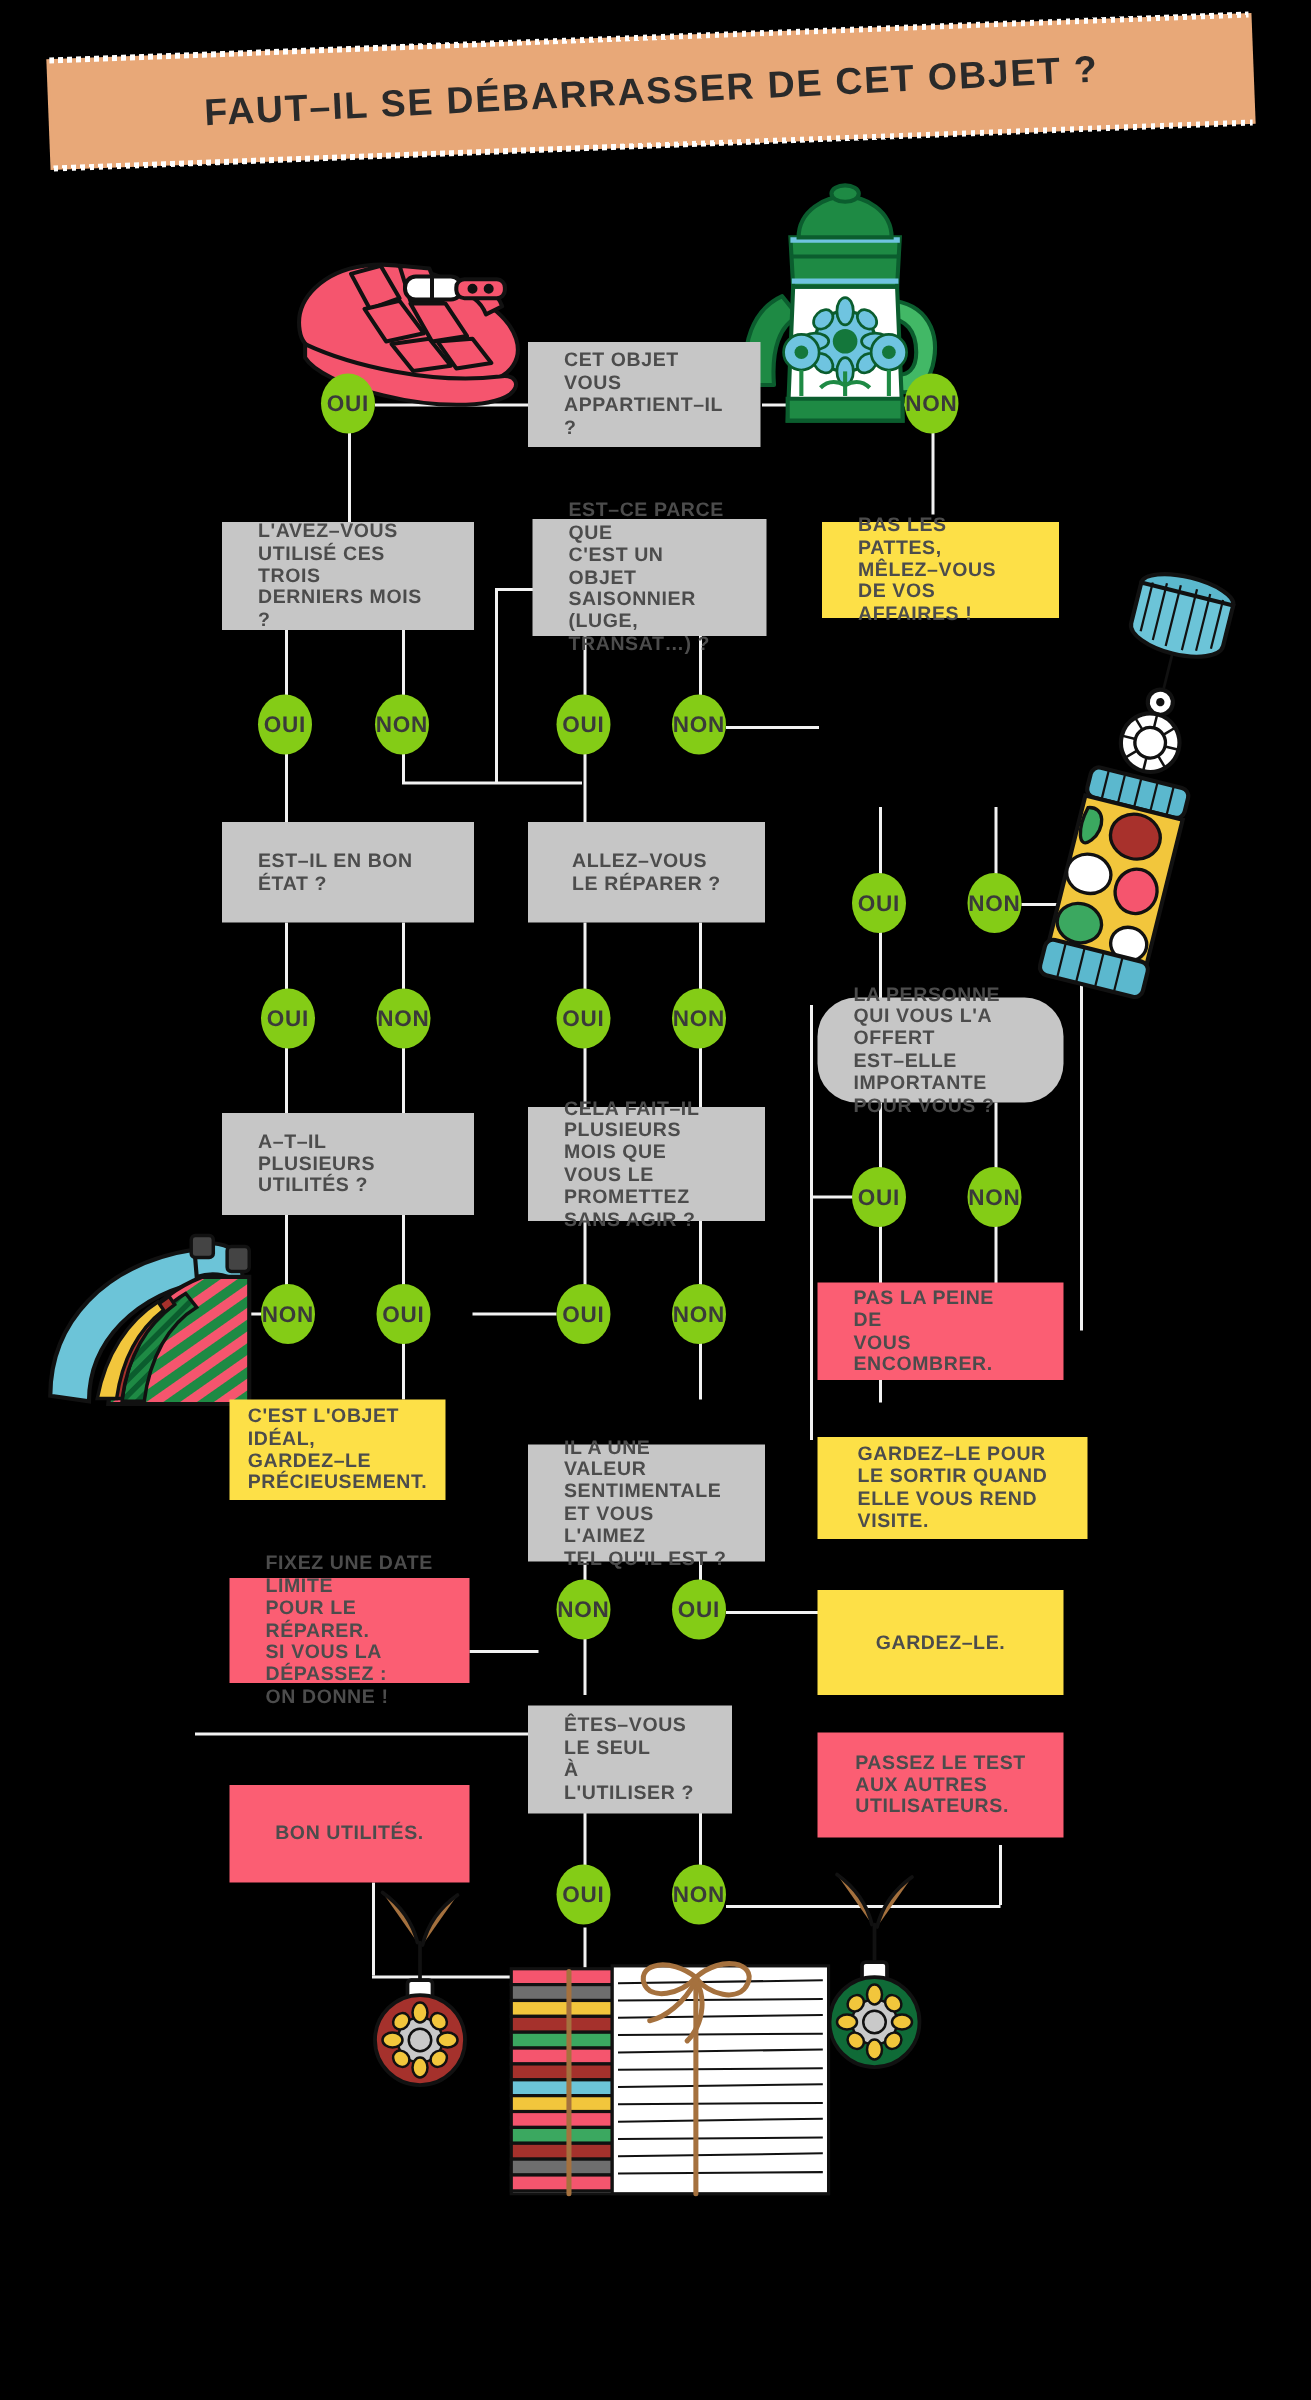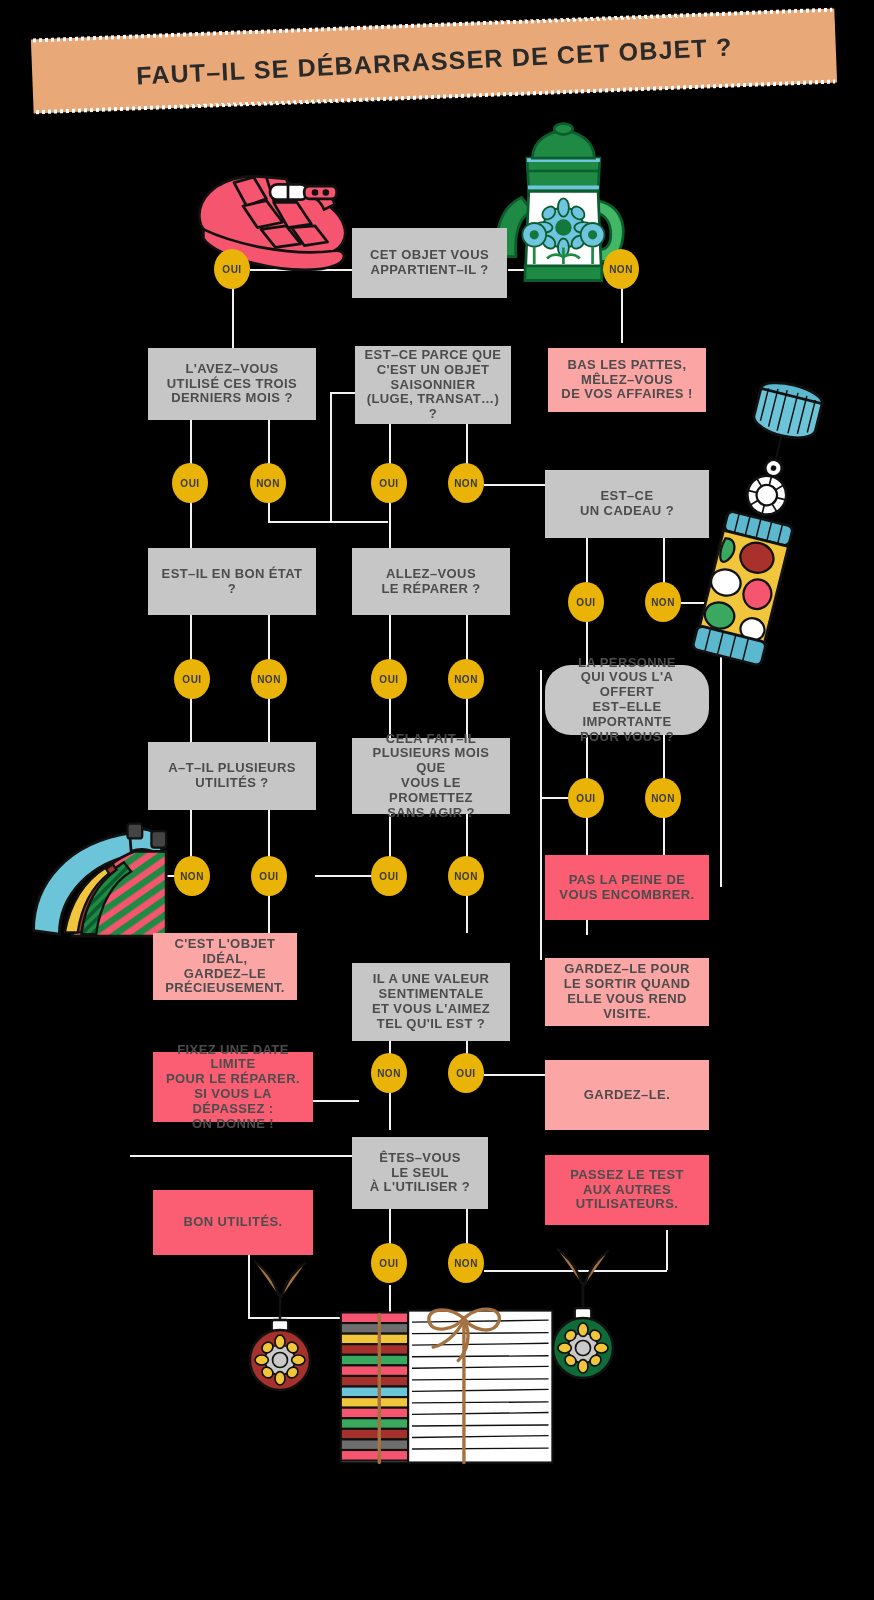--- a/index.html
+++ b/index.html
@@ -27,33 +27,33 @@
   .ribbon-edge.t{top:-3px;}
   .ribbon-edge.b{bottom:-3px;}
   .ribbon-text{
     font-size:25px;font-weight:bold;color:#2A2A2A;letter-spacing:1.2px;
     white-space:nowrap;transform:rotate(-0.6deg);
   }
 
   
   .box{
     position:absolute;display:flex;align-items:center;justify-content:center;
-    text-align:center;line-height:1.14;font-weight:bold;letter-spacing:.4px;
-    color:#4C4C4C;font-size:13px;padding:4px 8px;box-sizing:border-box;
+    line-height:1.14;font-weight:bold;letter-spacing:.4px;
+    color:#4C4C4C;font-size:13px;padding:4px 24px;box-sizing:border-box;
     z-index:6;
   }
   .box.q{background:#C6C6C6;}
-  .box.good{background:#fca5a5;}
+  .box.good{background:#fde047;}
   .box.bad{background:#FB5E73;}
 
   
   .pill{
     position:absolute;width:36px;height:40px;border-radius:50%;
-    background:#eab308;display:flex;align-items:center;justify-content:center;
-    font-size:10px;font-weight:bold;color:#3A3A3A;letter-spacing:.5px;z-index:8;
+    background:#84cc16;display:flex;align-items:center;justify-content:center;
+    font-size:15px;font-weight:bold;color:#3A3A3A;letter-spacing:.5px;z-index:8;
   }
 
   
   .ln{position:absolute;background:#F2F2F2;z-index:2;}
   .lnv{width:1.5px;}
   .lnh{height:1.5px;}
 
   svg.art{position:absolute;overflow:visible;z-index:5;}
 </style>
 </head>
@@ -366,35 +366,34 @@
     <div class="ribbon-edge b"></div>
     <div class="ribbon-text">FAUT–IL SE DÉBARRASSER DE CET OBJET ?</div>
   </div>
 
   <div class="box q" style="left:352px;top:228px;width:155px;height:70px;">CET OBJET VOUS<br>APPARTIENT–IL ?</div>
 
   <div class="box q" style="left:148px;top:348px;width:168px;height:72px;">L'AVEZ–VOUS<br>UTILISÉ CES TROIS<br>DERNIERS MOIS ?</div>
   <div class="box q" style="left:355px;top:346px;width:156px;height:78px;">EST–CE PARCE QUE<br>C'EST UN OBJET<br>SAISONNIER<br>(LUGE, TRANSAT…) ?</div>
   <div class="box good" style="left:548px;top:348px;width:158px;height:64px;">BAS LES PATTES,<br>MÊLEZ–VOUS<br>DE VOS AFFAIRES !</div>
 
-  <div class="box q" style="left:545px;top:470px;width:164px;height:68px;">EST–CE<br>UN CADEAU ?</div>
 
   <div class="box q" style="left:148px;top:548px;width:168px;height:67px;">EST–IL EN BON ÉTAT ?</div>
   <div class="box q" style="left:352px;top:548px;width:158px;height:67px;">ALLEZ–VOUS<br>LE RÉPARER ?</div>
 
   <div class="box q" style="left:545px;top:665px;width:164px;height:70px;border-radius:26px;">LA PERSONNE<br>QUI VOUS L'A OFFERT<br>EST–ELLE IMPORTANTE<br>POUR VOUS ?</div>
 
   <div class="box q" style="left:148px;top:742px;width:168px;height:68px;">A–T–IL PLUSIEURS<br>UTILITÉS ?</div>
   <div class="box q" style="left:352px;top:738px;width:158px;height:76px;">CELA FAIT–IL<br>PLUSIEURS MOIS QUE<br>VOUS LE PROMETTEZ<br>SANS AGIR ?</div>
 
   <div class="box bad" style="left:545px;top:855px;width:164px;height:65px;">PAS LA PEINE DE<br>VOUS ENCOMBRER.</div>
 
   <div class="box good" style="left:153px;top:933px;width:144px;height:67px;">C'EST L'OBJET IDÉAL,<br>GARDEZ–LE<br>PRÉCIEUSEMENT.</div>
   <div class="box q" style="left:352px;top:963px;width:158px;height:78px;">IL A UNE VALEUR<br>SENTIMENTALE<br>ET VOUS L'AIMEZ<br>TEL QU'IL EST ?</div>
-  <div class="box good" style="left:545px;top:958px;width:164px;height:68px;">GARDEZ–LE POUR<br>LE SORTIR QUAND<br>ELLE VOUS REND<br>VISITE.</div>
+  <div class="box good" style="left:545px;top:958px;width:180px;height:68px;">GARDEZ–LE POUR<br>LE SORTIR QUAND<br>ELLE VOUS REND<br>VISITE.</div>
 
   <div class="box bad" style="left:153px;top:1052px;width:160px;height:70px;">FIXEZ UNE DATE LIMITE<br>POUR LE RÉPARER.<br>SI VOUS LA DÉPASSEZ :<br>ON DONNE !</div>
   <div class="box good" style="left:545px;top:1060px;width:164px;height:70px;">GARDEZ–LE.</div>
 
   <div class="box q" style="left:352px;top:1137px;width:136px;height:72px;">ÊTES–VOUS<br>LE SEUL<br>À L'UTILISER ?</div>
   <div class="box bad" style="left:545px;top:1155px;width:164px;height:70px;">PASSEZ LE TEST<br>AUX AUTRES<br>UTILISATEURS.</div>
 
   <div class="box bad" style="left:153px;top:1190px;width:160px;height:65px;">BON UTILITÉS.</div>
 
   <div class="pill" style="left:214px;top:249px;">OUI</div>

